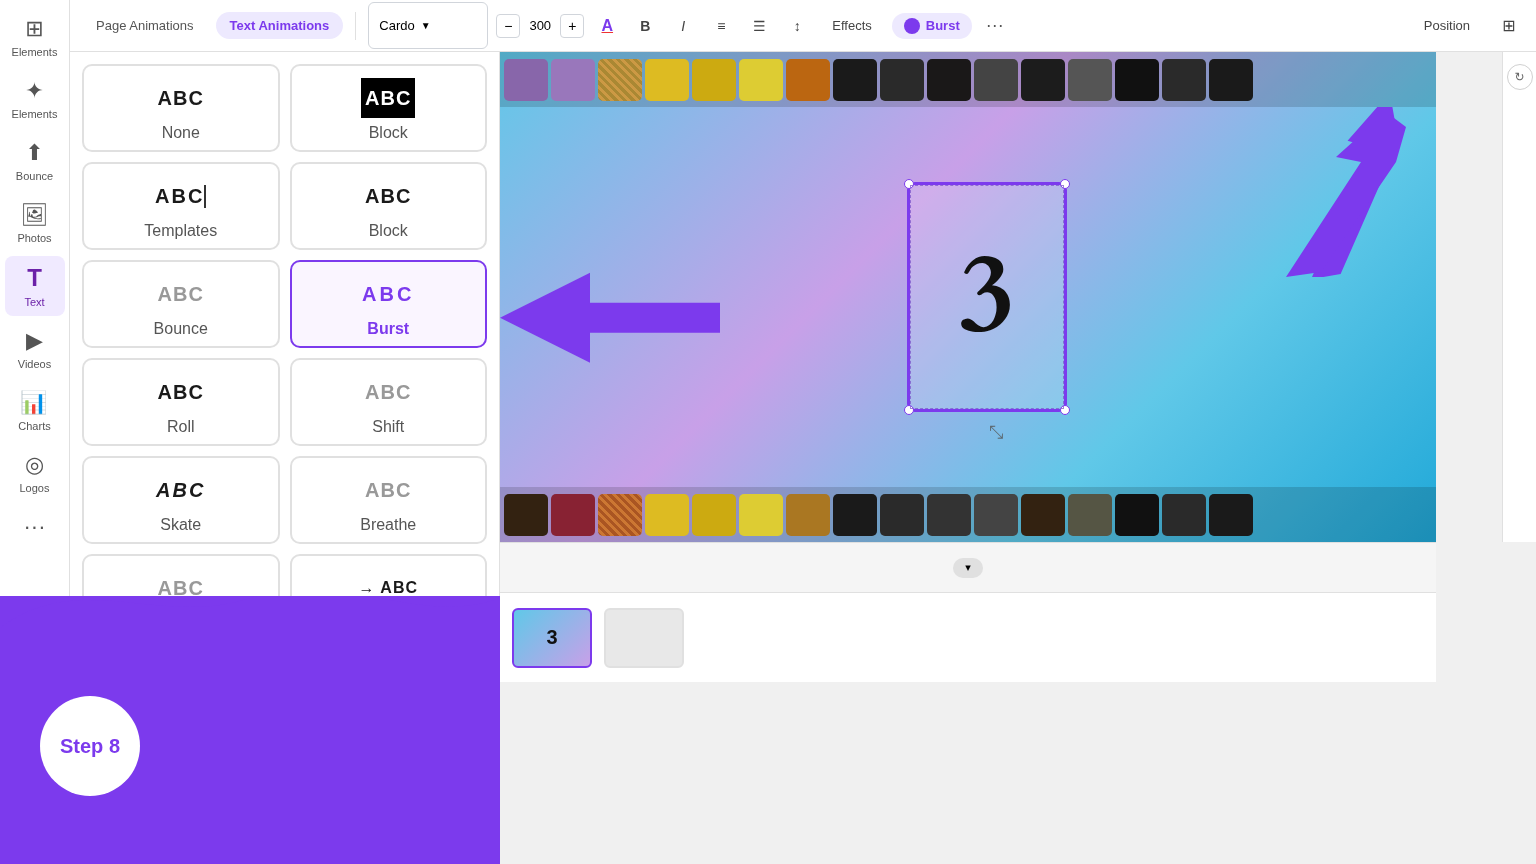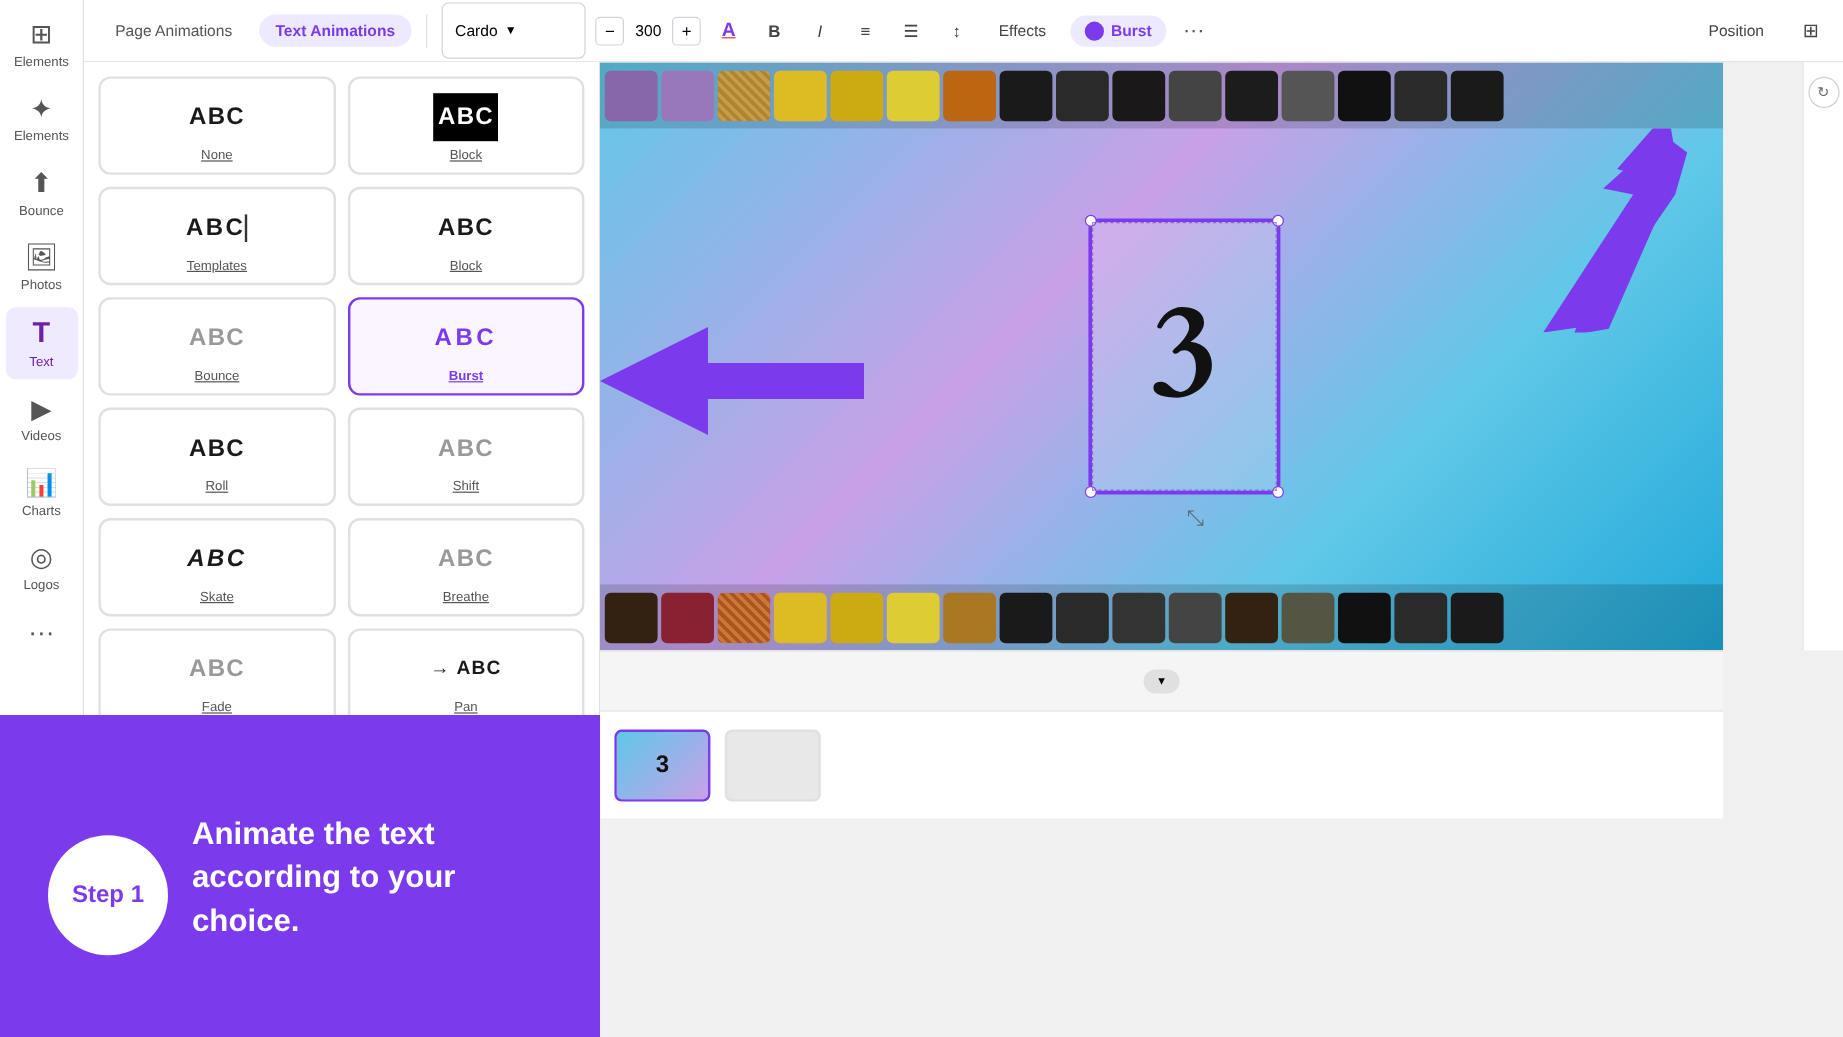--- a/index.html
+++ b/index.html
@@ -188,23 +188,22 @@
       letter-spacing: 1px;
       color: #1a1a1a;
       height: 40px;
       display: flex;
       align-items: center;
       justify-content: center;
     }
     .anim-card-text.faded { color: #999; }
     .anim-card-text.block-style { background: #000; color: #fff; padding: 0 4px; }
     .anim-card-label {
-      font-size: 11px;
+      font-size: 16px;
       color: #555;
-      text-decoration: underline;
     }
     
     .anim-card-partial {
       border: 2px solid #e0e0e0;
       border-radius: 10px;
       padding: 12px 8px 8px;
       display: flex;
       flex-direction: column;
       align-items: center;
       cursor: pointer;
@@ -625,17 +624,16 @@
   <div class="thumb-inactive"></div>
 </div>
 
 <div id="bottom-overlay">
 
   <svg style="position:absolute;top:-28px;left:0;width:500px;" viewBox="0 0 500 60">
     <path d="M0,60 C80,0 160,60 250,30 C340,0 420,60 500,30 L500,60 Z" fill="#7c3aed"></path>
   </svg>
 
   <div class="step-circle">
-    <span style="font-size:20px;font-weight:800;color:#7c3aed;">Step 1</span>
-  </div>
-
-  <div class="step-text">Animate the text according to your choice.</div>
+    <span style="font-size:20px;font-weight:800;color:#7c3aed;">Step 8</span>
+  </div>
+
 </div>
 
 </body></html>

